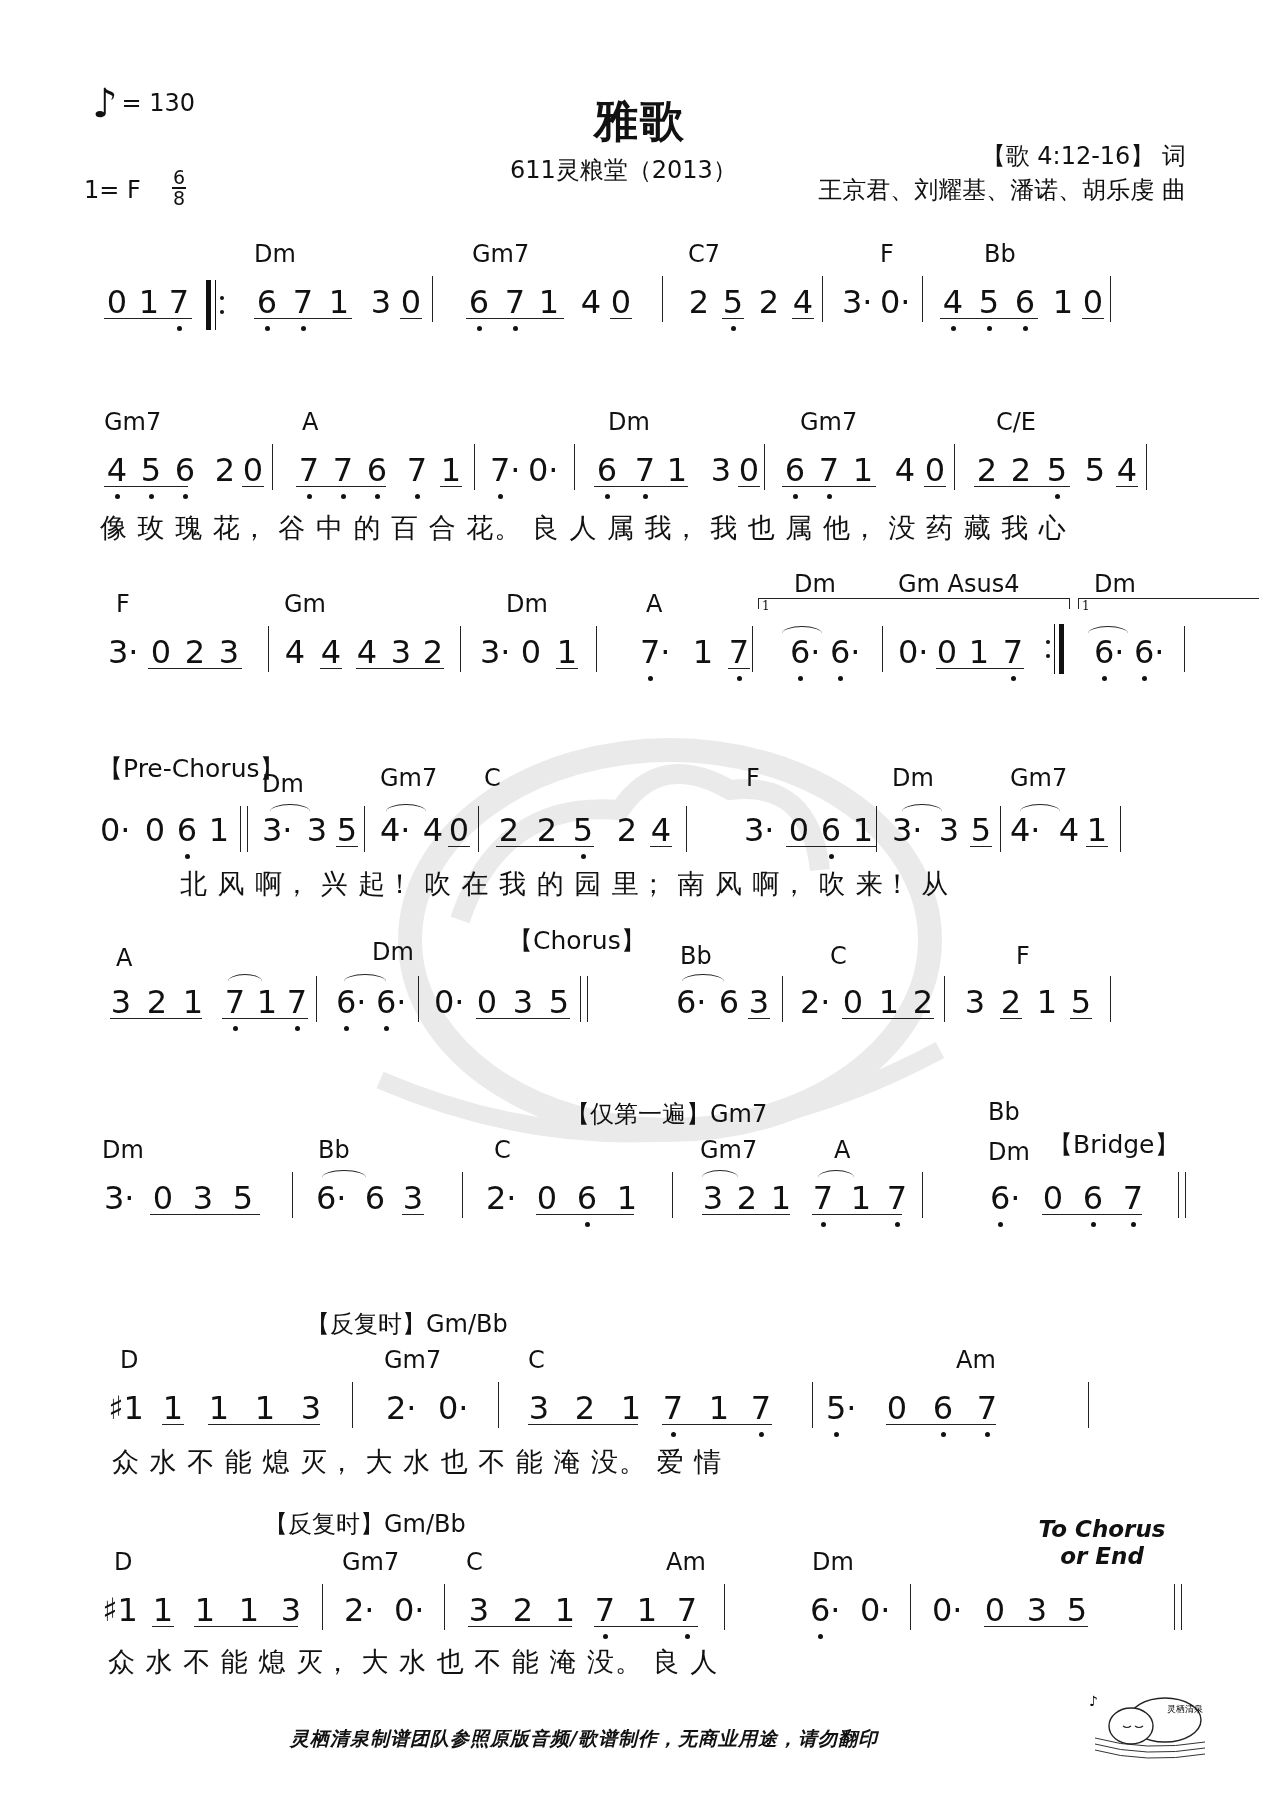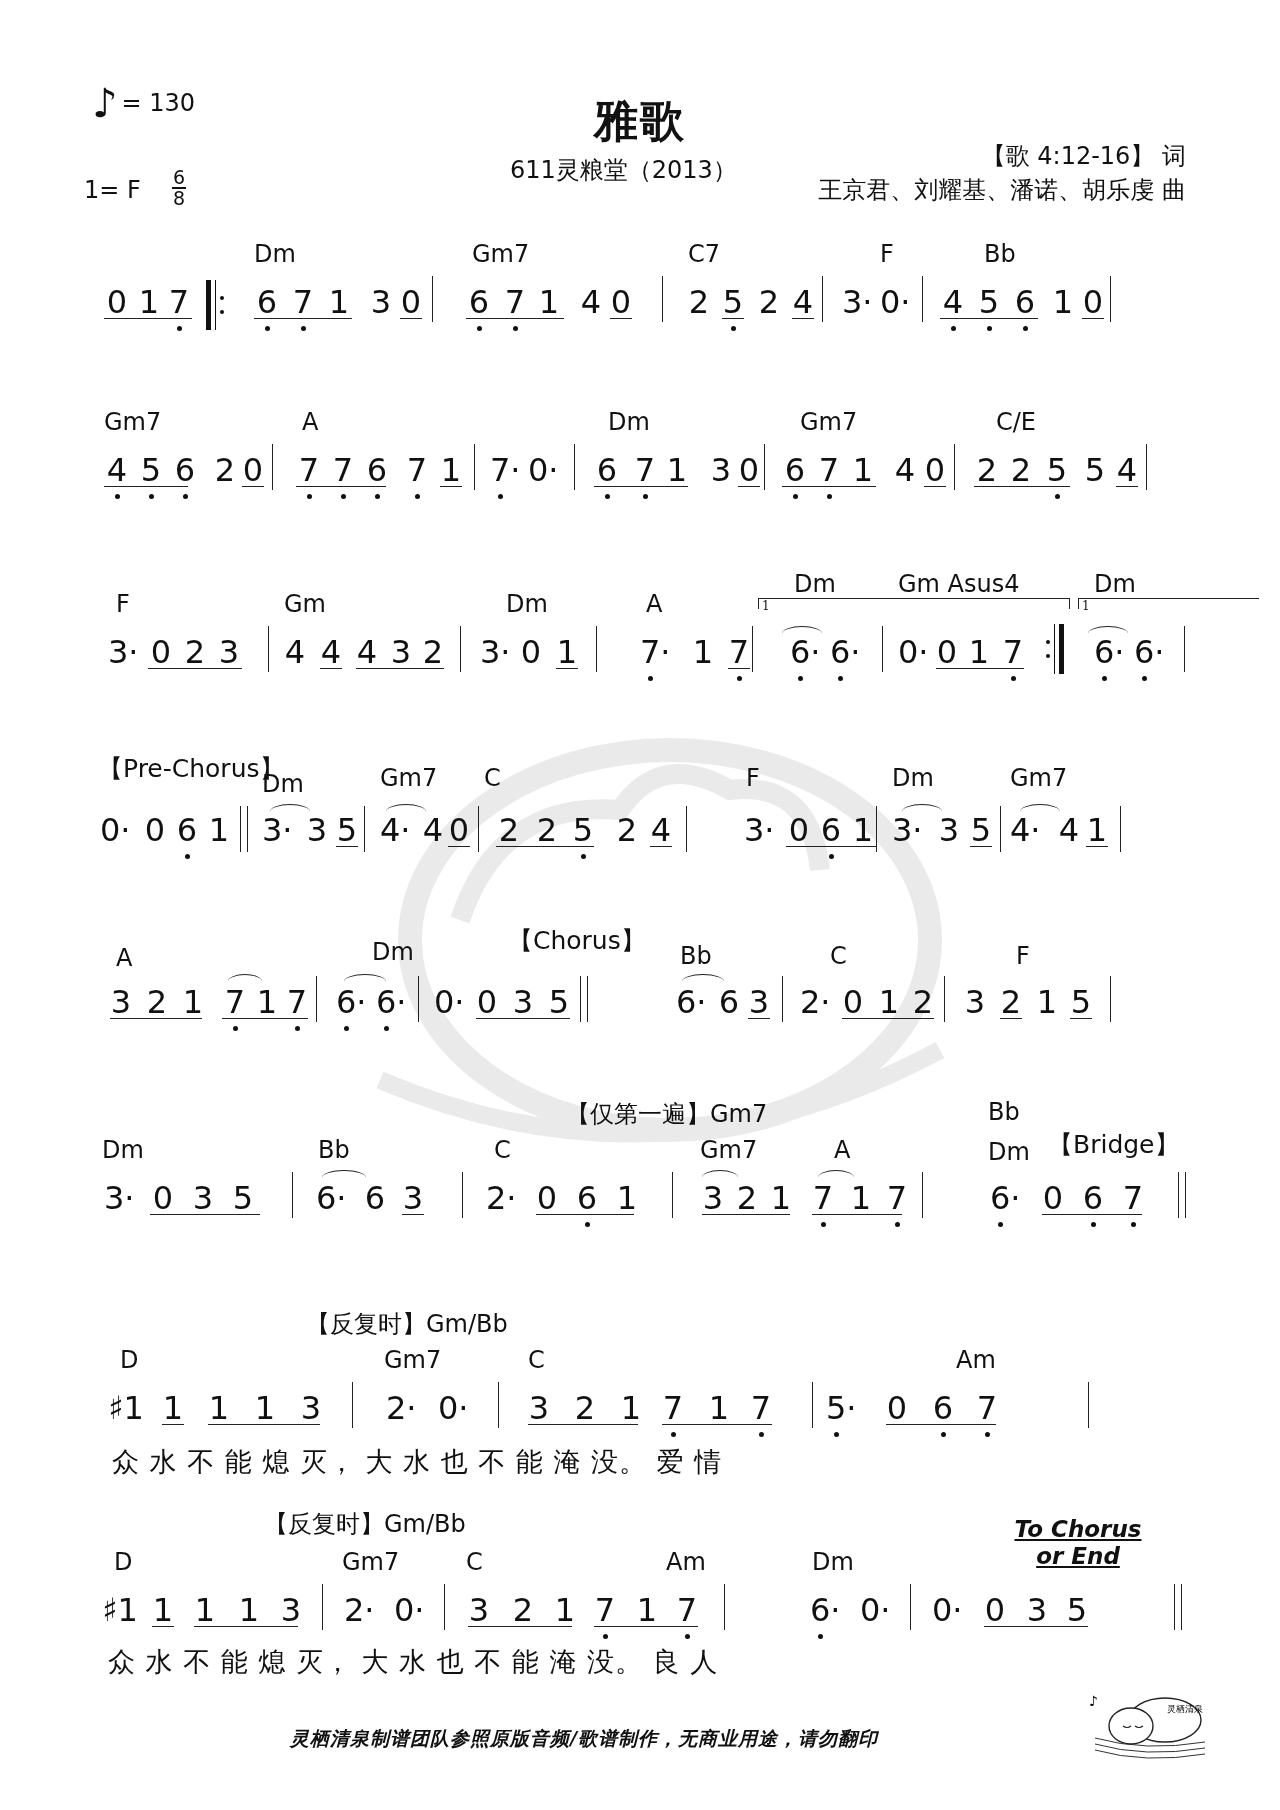--- a/index.html
+++ b/index.html
@@ -171,20 +171,21 @@
 
   <span class="note" style="left:974px;top:54px;">2</span>
   <span class="note" style="left:1008px;top:54px;">2</span>
   <span class="note" style="left:1044px;top:54px;"><span>5</span><i class="dotb"></i></span>
   <span class="note" style="left:1082px;top:54px;">5</span>
   <span class="note" style="left:1114px;top:54px;">4</span>
   <div class="ul" style="left:974px;top:88px;width:96px;"></div>
   <div class="ul" style="left:1116px;top:88px;width:22px;"></div>
   <div class="bar" style="left:1110px;top:46px;margin-left:36px;"></div>
 
+  <span class="lyric" style="left:100px;top:112px;letter-spacing:1px;">像 玫 瑰 花， 谷 中 的 百 合  花。  良 人 属 我， 我 也 属 他， 没 药 藏 我 心</span>
 </div>
 
 <div class="row" style="top:560px;">
   <span class="chord" style="left:116px;top:30px;">F</span>
   <span class="chord" style="left:284px;top:30px;">Gm</span>
   <span class="chord" style="left:506px;top:30px;">Dm</span>
   <span class="chord" style="left:646px;top:30px;">A</span>
   <span class="chord" style="left:794px;top:10px;">Dm</span>
   <span class="chord" style="left:898px;top:10px;">Gm Asus4</span>
   <span class="chord" style="left:1094px;top:10px;">Dm</span>
@@ -301,20 +302,21 @@
   <div class="ul" style="left:970px;top:106px;width:22px;"></div>
   <div class="bar" style="left:1000px;top:66px;"></div>
 
   <div class="tie" style="left:1020px;top:64px;width:40px;"></div>
   <span class="aug" style="left:1010px;top:72px;font-size:32px;">4·</span>
   <span class="note" style="left:1056px;top:72px;">4</span>
   <span class="note" style="left:1084px;top:72px;">1</span>
   <div class="ul" style="left:1086px;top:106px;width:22px;"></div>
   <div class="bar" style="left:1186px;top:66px;margin-left:-66px;"></div>
 
+  <span class="lyric" style="left:180px;top:126px;letter-spacing:1px;">北 风   啊， 兴  起！  吹 在 我 的 园  里； 南 风  啊， 吹  来！ 从</span>
 </div>
 
 <div class="row" style="top:914px;">
   <span class="section" style="left:508px;top:10px;">【Chorus】</span>
   <span class="chord" style="left:116px;top:30px;">A</span>
   <span class="chord" style="left:372px;top:24px;">Dm</span>
   <span class="chord" style="left:680px;top:28px;">Bb</span>
   <span class="chord" style="left:830px;top:28px;">C</span>
   <span class="chord" style="left:1016px;top:28px;">F</span>
 
@@ -454,21 +456,21 @@
   <span class="note" style="left:930px;top:90px;"><span>6</span><i class="dotb"></i></span>
   <span class="note" style="left:974px;top:90px;"><span>7</span><i class="dotb"></i></span>
   <div class="ul" style="left:886px;top:124px;width:110px;"></div>
   <div class="bar" style="left:1110px;top:82px;margin-left:-22px;"></div>
 
   <span class="lyric" style="left:112px;top:144px;letter-spacing:1px;">众  水  不  能  熄    灭，      大  水  也  不  能  淹    没。    爱  情</span>
 </div>
 
 <div class="row" style="top:1500px;">
   <span class="chord" style="left:264px;top:8px;">【反复时】Gm/Bb</span>
-  <div class="tochorus" style="left:1008px;top:16px;width:140px;text-decoration:underline;">
+  <div class="tochorus" style="left:1032px;top:16px;width:140px;">
     <div>To Chorus</div>
     <div>or End</div>
   </div>
   <span class="chord" style="left:114px;top:48px;">D</span>
   <span class="chord" style="left:342px;top:48px;">Gm7</span>
   <span class="chord" style="left:466px;top:48px;">C</span>
   <span class="chord" style="left:666px;top:48px;">Am</span>
   <span class="chord" style="left:812px;top:48px;">Dm</span>
 
   <span class="note" style="left:100px;top:92px;width:40px;">♯1</span>

